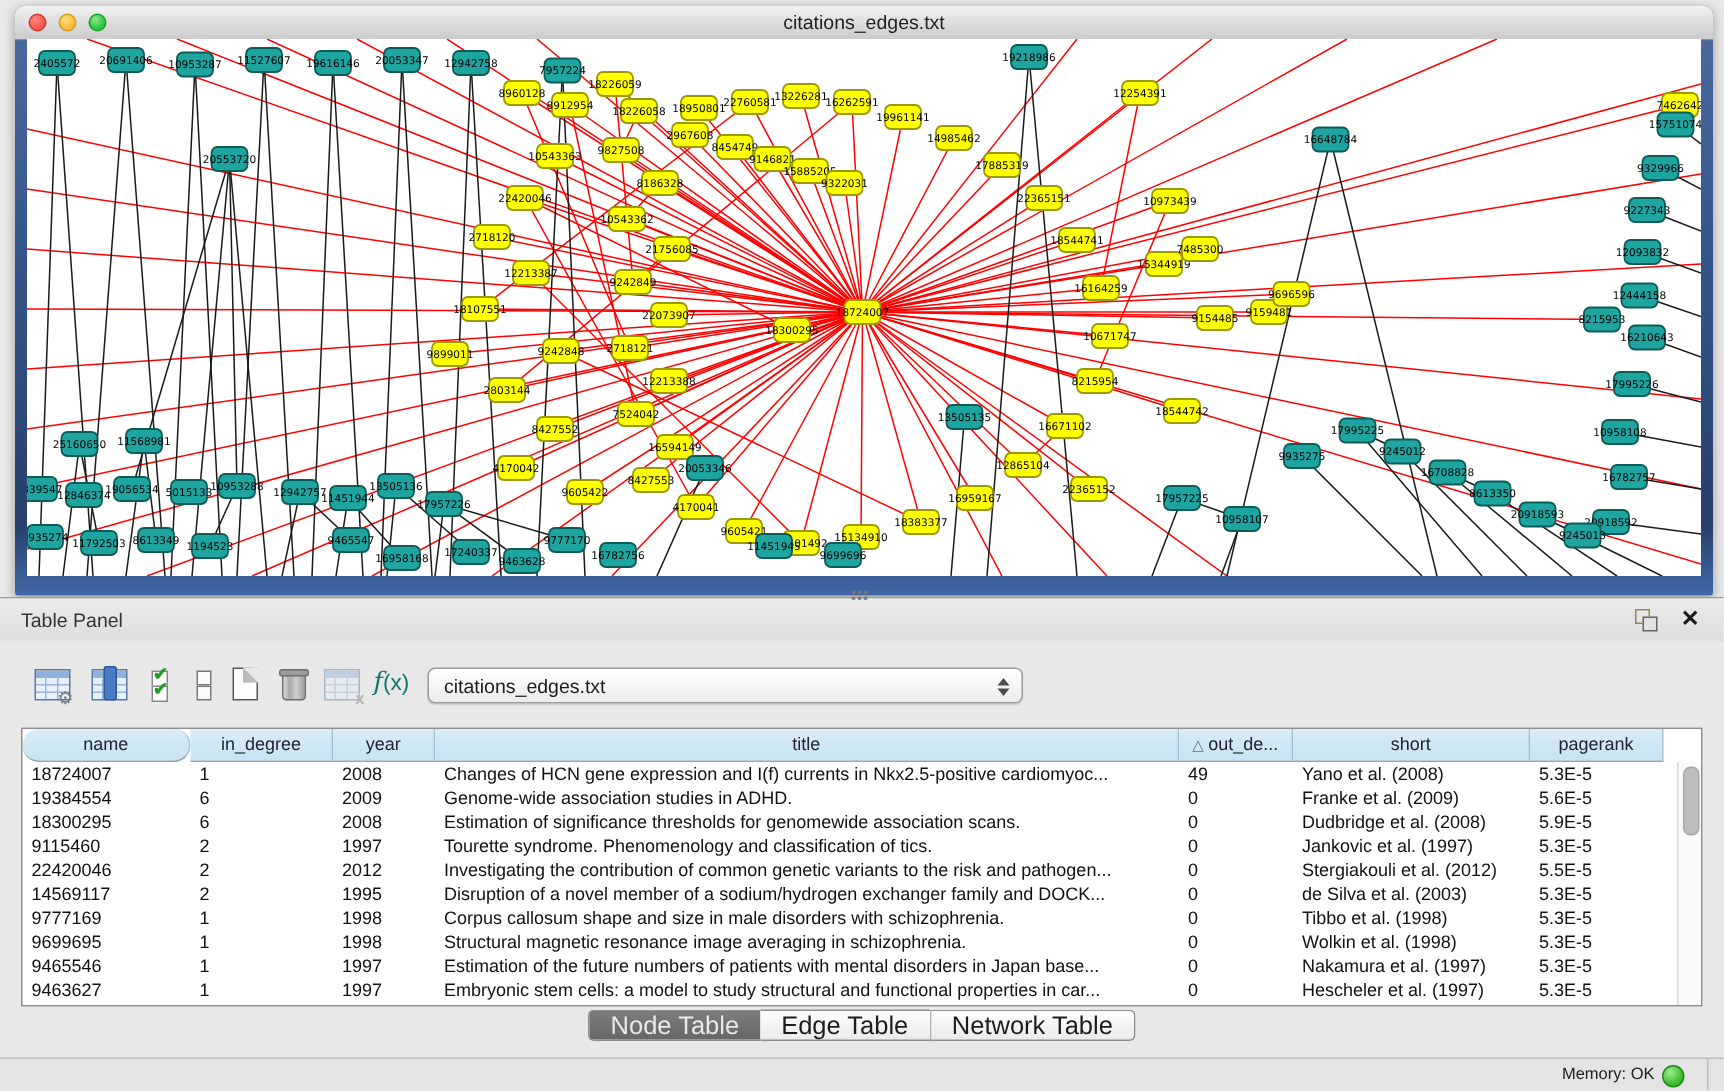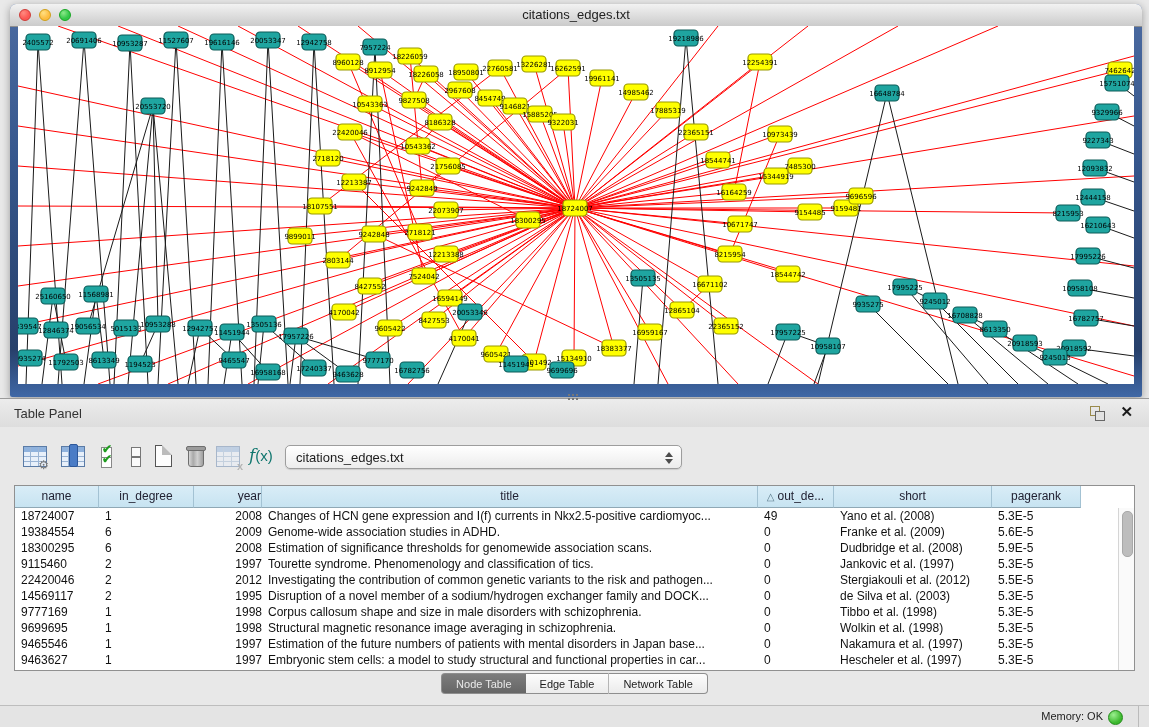--- a/index.html
+++ b/index.html
@@ -68,27 +68,27 @@
   
   #data-table{position:absolute;left:14px;top:86px;width:1121px;height:186px;background:#fff;
     border:1px solid #909090;box-sizing:border-box;overflow:hidden;}
   #thead{display:flex;height:22px;}
   .hcell{box-sizing:border-box;height:22px;line-height:21px;text-align:center;font-size:12px;color:#223;
     background:linear-gradient(180deg,#d9edf7,#c7e3f1);border-right:1px solid #a3c2d3;border-bottom:1px solid #8fa8b5;cursor:pointer;}
   .sort-tri{font-size:10px;color:#5a7a8a;margin-right:3px;}
   #tbody{position:absolute;left:0;top:22px;right:15px;bottom:0;overflow:hidden;}
   .trow{display:flex;height:16px;line-height:16px;font-size:12px;color:#111;cursor:default;}
   .tcell{box-sizing:border-box;padding-left:6px;white-space:nowrap;overflow:hidden;}
-  .c0{width:84px;} .c1{width:95px;} .c2{width:68px;text-align:right;} .c3{width:496px;} .c4{width:76px;} .c5{width:158px;} .c6{width:89px;}
+  .c0{width:112px;border-radius:11px;} .c1{width:95px;} .c2{width:68px;} .c3{width:496px;} .c4{width:76px;} .c5{width:158px;} .c6{width:89px;}
   #vscroll{position:absolute;right:0;top:22px;bottom:0;width:15px;background:#fafafa;border-left:1px solid #d5d5d5;}
   #vthumb{position:absolute;left:3px;top:3px;width:9px;height:44px;border-radius:5px;background:#bdbdbd;border:1px solid #a8a8a8;}
 
   
   #tab-row{position:absolute;left:0;right:0;top:274px;height:22px;display:flex;justify-content:center;}
-  .seg{height:21px;line-height:20px;font-size:11px;padding:0 14px;box-sizing:border-box;
+  .seg{height:21px;line-height:20px;font-size:17px;padding:0 14px;box-sizing:border-box;
     border-top:1px solid #8e8e8e;border-bottom:1px solid #8e8e8e;background:linear-gradient(180deg,#fdfdfd,#ebebeb);
     color:#1c1c1c;cursor:pointer;}
   .seg.first{border-left:1px solid #8e8e8e;border-radius:4px 0 0 4px;}
   .seg.last{border-right:1px solid #8e8e8e;border-radius:0 4px 4px 0;}
   .seg.sel{background:linear-gradient(180deg,#7d7d7d,#666);color:#e9e9e9;}
   .seg.div{border-left:1px solid #b5b5b5;}
 
   
   #status-bar{position:absolute;left:0;top:705px;width:1149px;height:22px;background:#e4e4e4;border-top:1px solid #bdbdbd;box-sizing:border-box;}
   #mem-label{position:absolute;right:46px;top:4px;font-size:11px;color:#222;}

